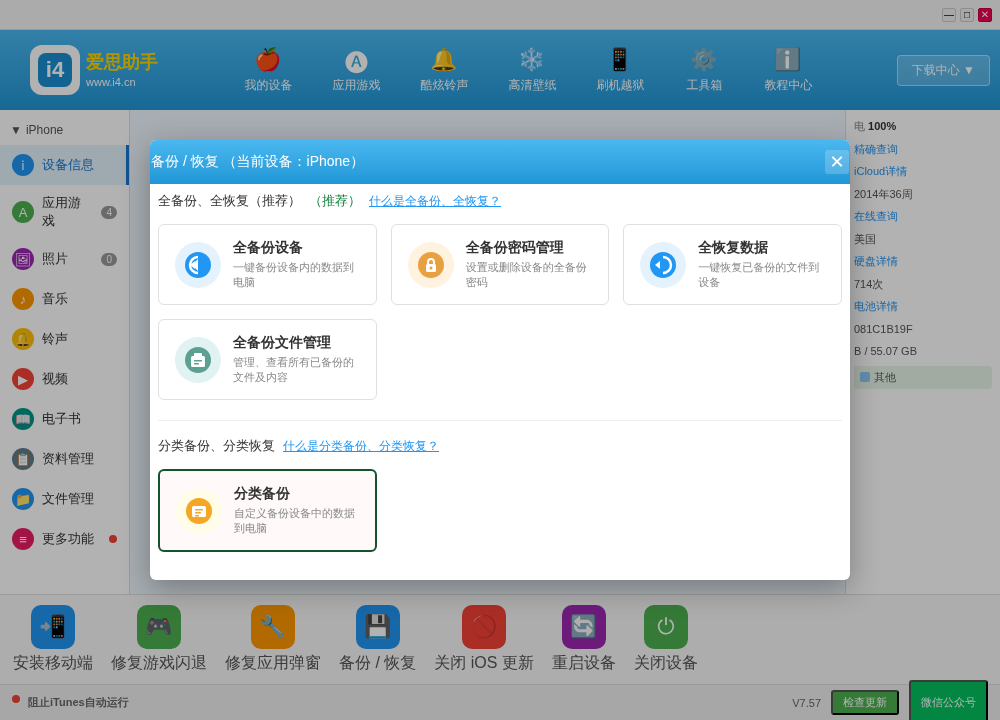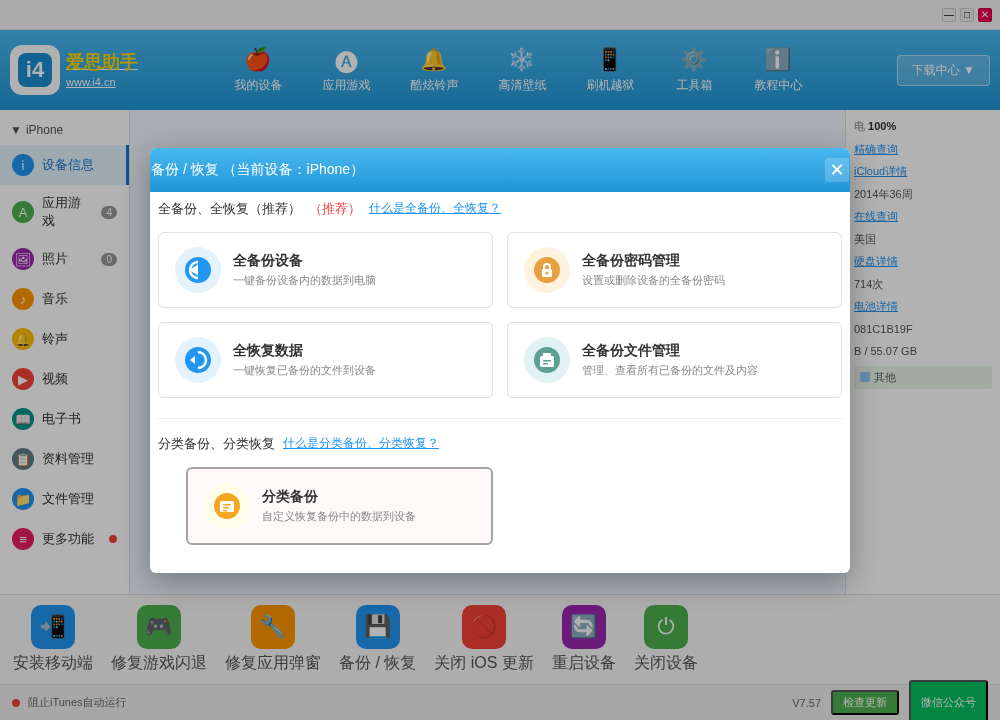--- a/index.html
+++ b/index.html
@@ -7,23 +7,23 @@
 
     
     .title-bar { height: 30px; background: #f5f5f5; display: flex; align-items: center; justify-content: flex-end; padding: 0 8px; border-bottom: 1px solid #ddd; }
     .title-bar-btn { width: 14px; height: 14px; border-radius: 2px; margin-left: 4px; cursor: pointer; display: flex; align-items: center; justify-content: center; font-size: 10px; }
     .title-bar-btn.minimize { background: #f0f0f0; border: 1px solid #ccc; }
     .title-bar-btn.maximize { background: #f0f0f0; border: 1px solid #ccc; }
     .title-bar-btn.close { background: #e05; border: 1px solid #c04; color: white; }
 
     
     .header { height: 80px; background: linear-gradient(180deg, #4ab8f0 0%, #2196d6 100%); display: flex; align-items: center; padding: 0 10px; }
-    .logo { width: 130px; display: flex; align-items: center; gap: 6px; }
+    .logo { width: 130px; display: flex; align-items: center; gap: 6px; margin-left: 20px; }
     .logo-icon { width: 50px; height: 50px; background: #fff; border-radius: 12px; display: flex; align-items: center; justify-content: center; }
-    .logo-text { color: white; font-size: 11px; line-height: 1.4; text-decoration: underline; }
+    .logo-text { color: white; font-size: 11px; line-height: 1.4; }
     .logo-text .brand { font-size: 18px; font-weight: bold; color: #ffd700; }
     .nav-items { display: flex; gap: 0; flex: 1; justify-content: center; }
     .nav-item { display: flex; flex-direction: column; align-items: center; gap: 4px; padding: 10px 20px; cursor: pointer; color: white; min-width: 80px; }
     .nav-item .nav-icon { font-size: 22px; }
     .nav-item .nav-label { font-size: 12px; }
     .nav-right { margin-left: auto; }
     .download-btn { background: rgba(255,255,255,0.2); border: 1px solid rgba(255,255,255,0.5); color: white; padding: 6px 14px; border-radius: 4px; cursor: pointer; font-size: 12px; display: flex; align-items: center; gap: 4px; }
 
     
     .sidebar { width: 130px; background: white; border-right: 1px solid #ddd; padding-top: 5px; }
@@ -44,49 +44,49 @@
     .dot-badge { width: 8px; height: 8px; background: #f44336; border-radius: 50%; position: absolute; right: 12px; top: 50%; transform: translateY(-50%); }
 
     
     .content { flex: 1; background: #f0f8ff; padding: 10px; overflow: hidden; position: relative; }
 
     
     .right-panel { width: 155px; background: white; border-left: 1px solid #ddd; padding: 8px; font-size: 11px; color: #555; overflow: hidden; }
     .rp-row { margin-bottom: 6px; line-height: 1.5; }
     .rp-label { color: #888; }
     .rp-value { color: #333; font-weight: bold; }
-    .rp-link { color: #2196f3; cursor: pointer; text-decoration: underline; }
+    .rp-link { color: #2196f3; cursor: pointer; }
     .rp-section { background: #e8f5e9; padding: 4px 6px; border-radius: 3px; margin-bottom: 4px; display: flex; align-items: center; gap: 4px; }
 
     
     .bottom-toolbar { height: 90px; background: #f8f8f8; border-top: 1px solid #ddd; display: flex; align-items: center; padding: 0 5px; gap: 2px; overflow: hidden; }
     .tool-btn { display: flex; flex-direction: column; align-items: center; gap: 4px; padding: 6px 8px; cursor: pointer; min-width: 80px; }
     .tool-icon { width: 44px; height: 44px; border-radius: 10px; display: flex; align-items: center; justify-content: center; font-size: 22px; }
     .tool-label { font-size: 16px; color: #555; text-align: left; }
 
     
     .status-bar { height: 36px; background: #f0f0f0; border-top: 1px solid #ddd; display: flex; align-items: center; justify-content: space-between; padding: 0 12px; font-size: 11px; color: #666; }
-    .status-left { display: flex; align-items: center; gap: 8px; }
+    .status-left { display: flex; align-items: flex-start; gap: 8px; font-weight: bold; }
     .status-dot { width: 8px; height: 8px; background: #f44336; border-radius: 50%; }
     .status-right { display: flex; align-items: center; gap: 10px; }
     .update-btn { background: #4caf50; color: white; padding: 3px 10px; border-radius: 3px; cursor: pointer; font-size: 11px; }
     .wechat-btn { background: #07c160; color: white; padding: 13px 10px; border-radius: 3px; cursor: pointer; font-size: 11px; }
 
     
     .modal-overlay { position: absolute; top: 0; left: 0; right: 0; bottom: 0; background: rgba(0,0,0,0.3); z-index: 100; display: flex; align-items: center; justify-content: center; }
     .modal { background: white; border-radius: 6px; width: 700px; box-shadow: 0 8px 30px rgba(0,0,0,0.3); overflow: hidden; }
     .modal-header { background: linear-gradient(180deg, #4ab8f0, #2196d6); color: white; padding: 10px 1px; display: flex; align-items: center; justify-content: space-between; font-size: 14px; }
     .modal-close { color: white; cursor: pointer; font-size: 18px; width: 24px; height: 24px; display: flex; align-items: center; justify-content: center; background: rgba(255,255,255,0.2); border-radius: 3px; }
     .modal-body { padding: 8px; }
     .section-title { font-size: 13px; color: #333; margin-bottom: 14px; display: flex; align-items: center; gap: 8px; }
-    .section-title .recommend { color: #ef4444; text-align: right; }
+    .section-title .recommend { color: #15803d; text-align: right; }
     .section-link { color: #2196f3; text-decoration: underline; cursor: pointer; font-size: 12px; }
-    .cards-grid { display: grid; grid-template-columns: 1fr 1fr; gap: 14px; margin-bottom: 20px; }
+    .cards-grid { display: grid; grid-template-columns: 1fr 1fr 1fr; gap: 14px; margin-bottom: 20px; }
     .card { border: 1px solid #e0e0e0; border-radius: 6px; padding: 14px 16px; display: flex; align-items: center; gap: 12px; cursor: pointer; }
-    .card.highlighted { border: 2px solid #a3a3a3; background: #fff9f9; margin-left: 28px; }
+    .card.highlighted { border: 2px solid #14532d; background: #fff9f9; }
     .card-icon { width: 46px; height: 46px; border-radius: 50%; display: flex; align-items: center; justify-content: center; font-size: 22px; flex-shrink: 0; }
     .card-icon.blue { background: #e3f2fd; }
     .card-icon.orange-bg { background: #fff3e0; }
     .card-icon.green-bg { background: #e8f5e9; }
     .card-icon.teal-bg { background: #e0f2f1; }
     .card-icon.yellow-bg { background: #fffde7; }
     .card-text .ct-title { font-size: 14px; font-weight: bold; color: #333; margin-bottom: 3px; }
     .card-text .ct-desc { font-size: 11px; color: #888; }
     .divider-section { border-top: 1px solid #eee; padding-top: 16px; }
 
@@ -390,20 +390,20 @@
               <svg width="28" height="28" viewBox="0 0 28 28">
                 <circle cx="14" cy="14" r="13" fill="#f5a623"></circle>
                 <rect x="7" y="9" width="14" height="11" rx="1.5" fill="white"></rect>
                 <rect x="10" y="12" width="8" height="1.5" rx="0.5" fill="#f5a623"></rect>
                 <rect x="10" y="15" width="6" height="1.5" rx="0.5" fill="#f5a623"></rect>
                 <rect x="10" y="18" width="4" height="1.5" rx="0.5" fill="#f5a623"></rect>
               </svg>
             </div>
             <div class="card-text">
               <div class="ct-title">分类备份</div>
-              <div class="ct-desc">自定义恢复备份中的数据到设备</div>
+              <div class="ct-desc">自定义备份设备中的数据到电脑</div>
             </div>
           </div>
         </div>
       </div>
     </div>
   </div>
 </div>
 
 </body></html>

